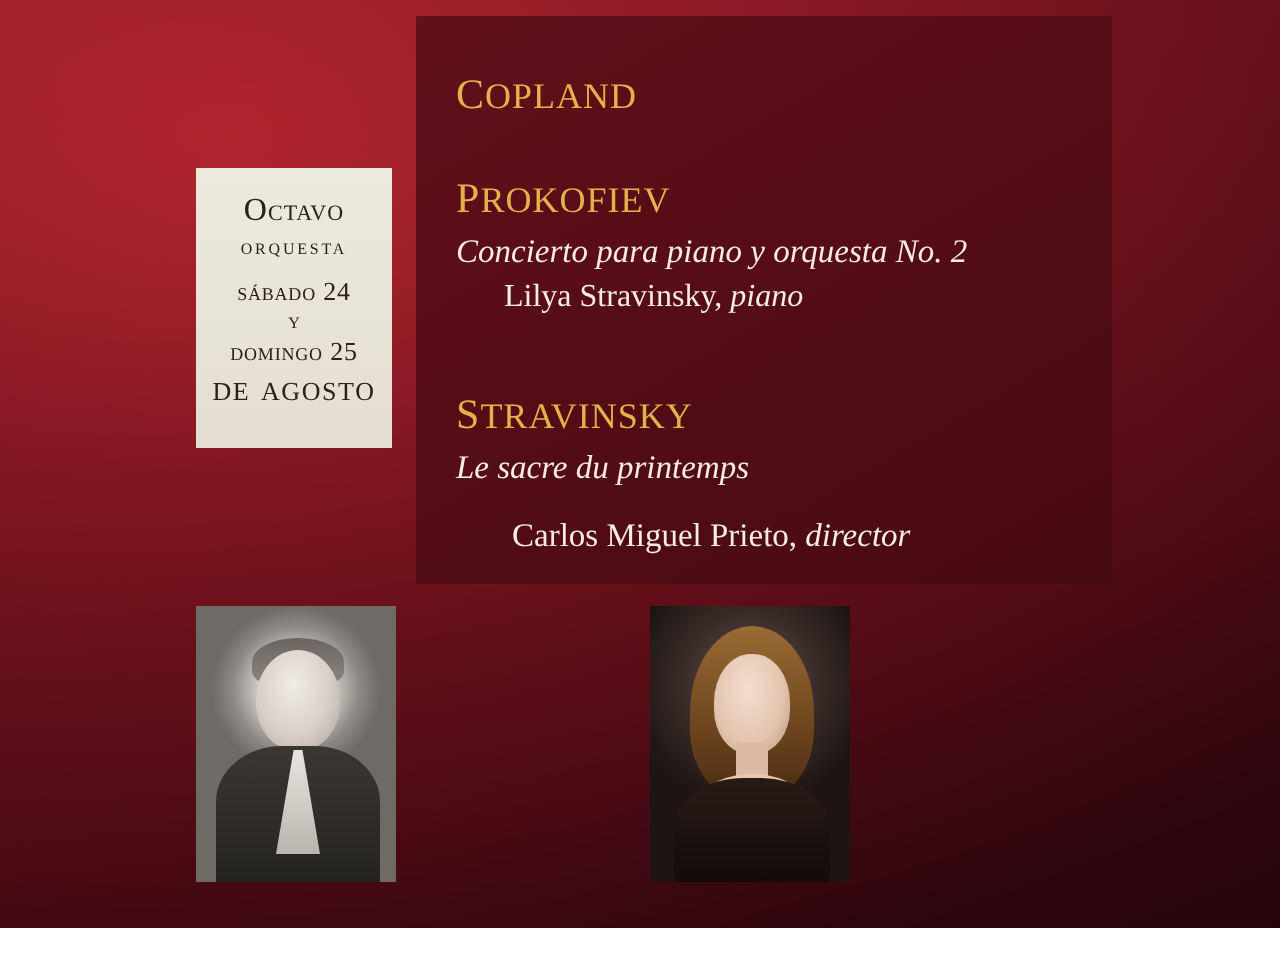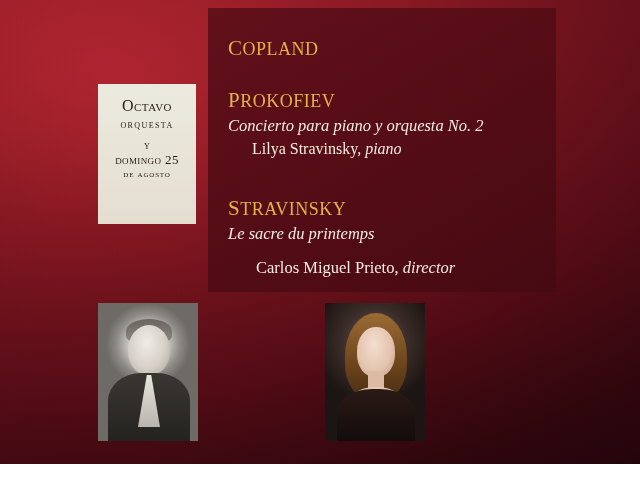--- a/index.html
+++ b/index.html
@@ -121,21 +121,21 @@
   .ib-date {
     font-size: 13px;
     font-variant: small-caps;
     letter-spacing: 0.4px;
   }
   .ib-y {
     font-size: 12px;
     font-variant: small-caps;
   }
   .ib-month {
-    font-size: 10px;
+    font-size: 18px;
     font-variant: small-caps;
     letter-spacing: 0.8px;
   }
 
   
   .photo {
     position: absolute;
     z-index: 3;
     overflow: hidden;
     background: #888;
@@ -258,20 +258,21 @@
     <div class="conductor">
       <span>Carlos Miguel Prieto,</span>
       <em>director</em>
     </div>
 
   </div>
 
   <div class="info-box">
     <span class="info-line ib-title">Octavo</span>
     <span class="info-line ib-sub">orquesta</span>
+    <span class="info-line ib-date">sábado 24</span>
     <span class="info-line ib-y">y</span>
     <span class="info-line ib-date">domingo 25</span>
     <span class="info-line ib-month">de agosto</span>
   </div>
 
   <div class="photo" id="photo-0">
     <div class="ph-inner ph-m">
       <div class="hair"></div>
       <div class="head"></div>
       <div class="body"></div>

